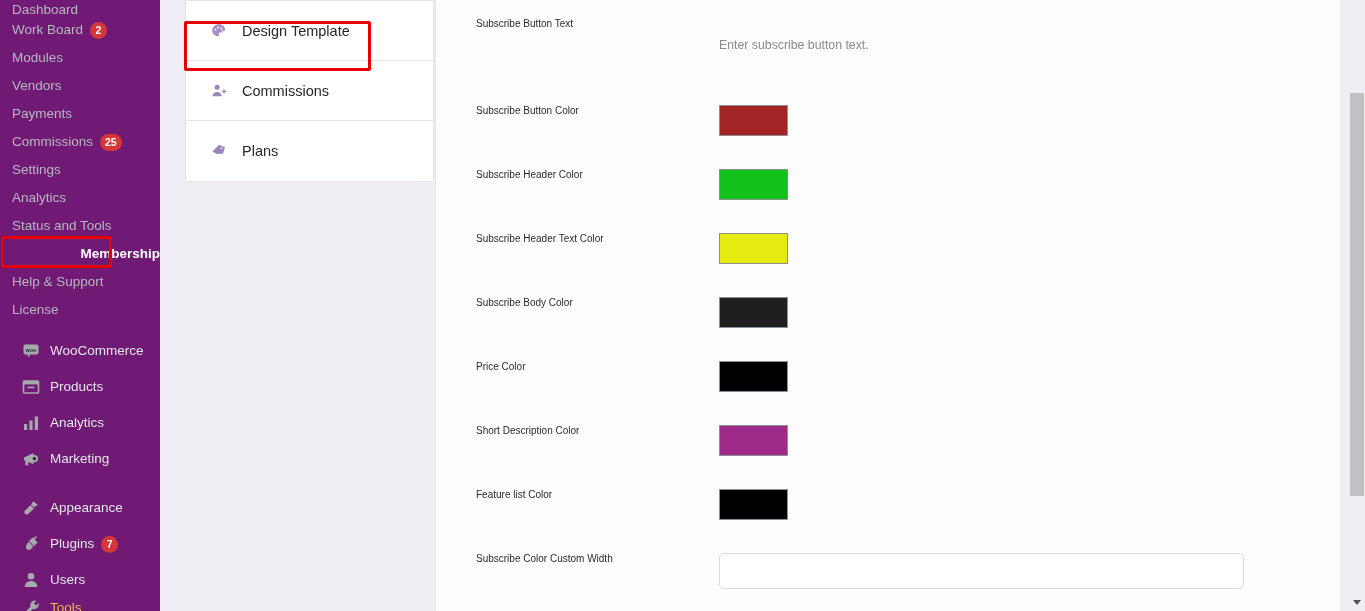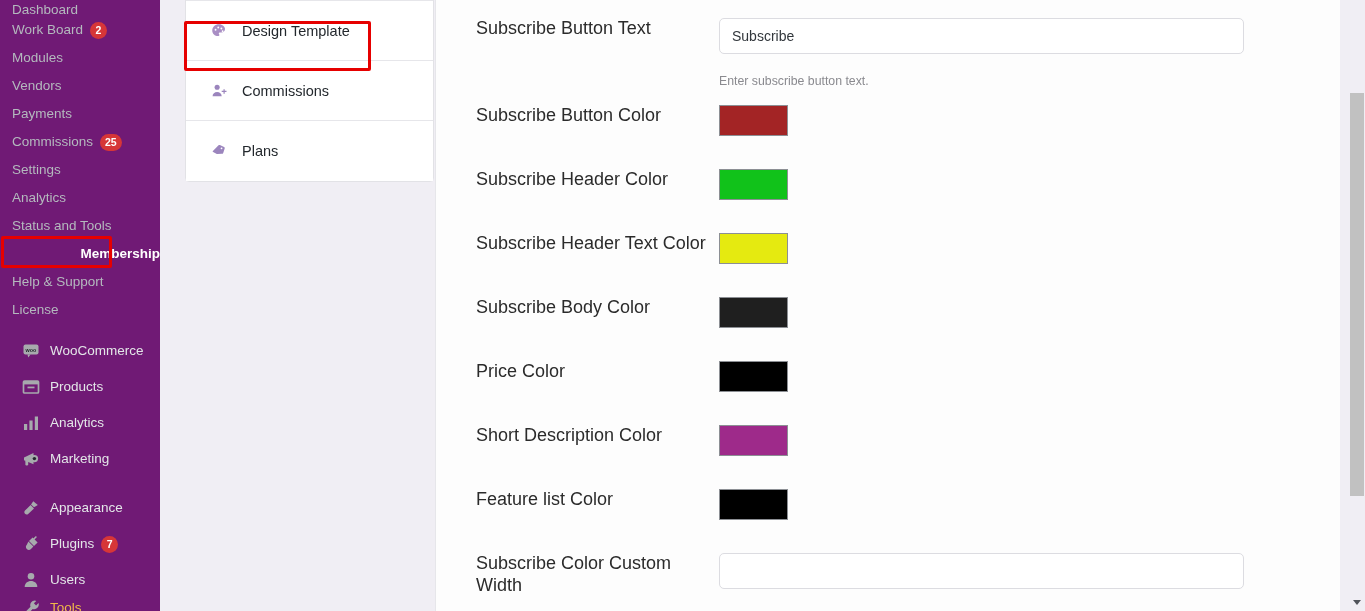--- a/index.html
+++ b/index.html
@@ -86,21 +86,21 @@
     background: #fdfdfd;
     border-left: 1px solid #e6e6ea;
   }
 
   .frow {
     position: absolute; left: 0; width: 905px;
     display: flex; align-items: flex-start;
   }
   .flabel {
     width: 283px; padding-left: 40px;
-    font-size: 18px; color: #2b2b2b; line-height: 1.2;
+    font-size: 10px; color: #2b2b2b; line-height: 1.2;
   }
   .fctrl { flex: 1; }
 
   .textinput {
     display: block;
     width: 525px; height: 36px;
     padding: 0 12px;
     border: 1px solid #dcdce1;
     border-radius: 5px;
     background: #fff;
@@ -143,21 +143,20 @@
 
 <div class="screen">
 
   <div class="content-bg"></div>
 
   <div class="formpanel">
 
     <div class="frow" style="top:18px;">
       <div class="flabel">Subscribe Button Text</div>
       <div class="fctrl">
-        <input class="textinput" type="text" value="Subscribe" style="">
         <div class="helper">Enter subscribe button text.</div>
       </div>
     </div>
 
     <div class="frow" style="top:105px;">
       <div class="flabel">Subscribe Button Color</div>
       <div class="fctrl">
         <div class="swatch" style="background: rgb(163, 36, 37);"></div>
       </div>
     </div>

